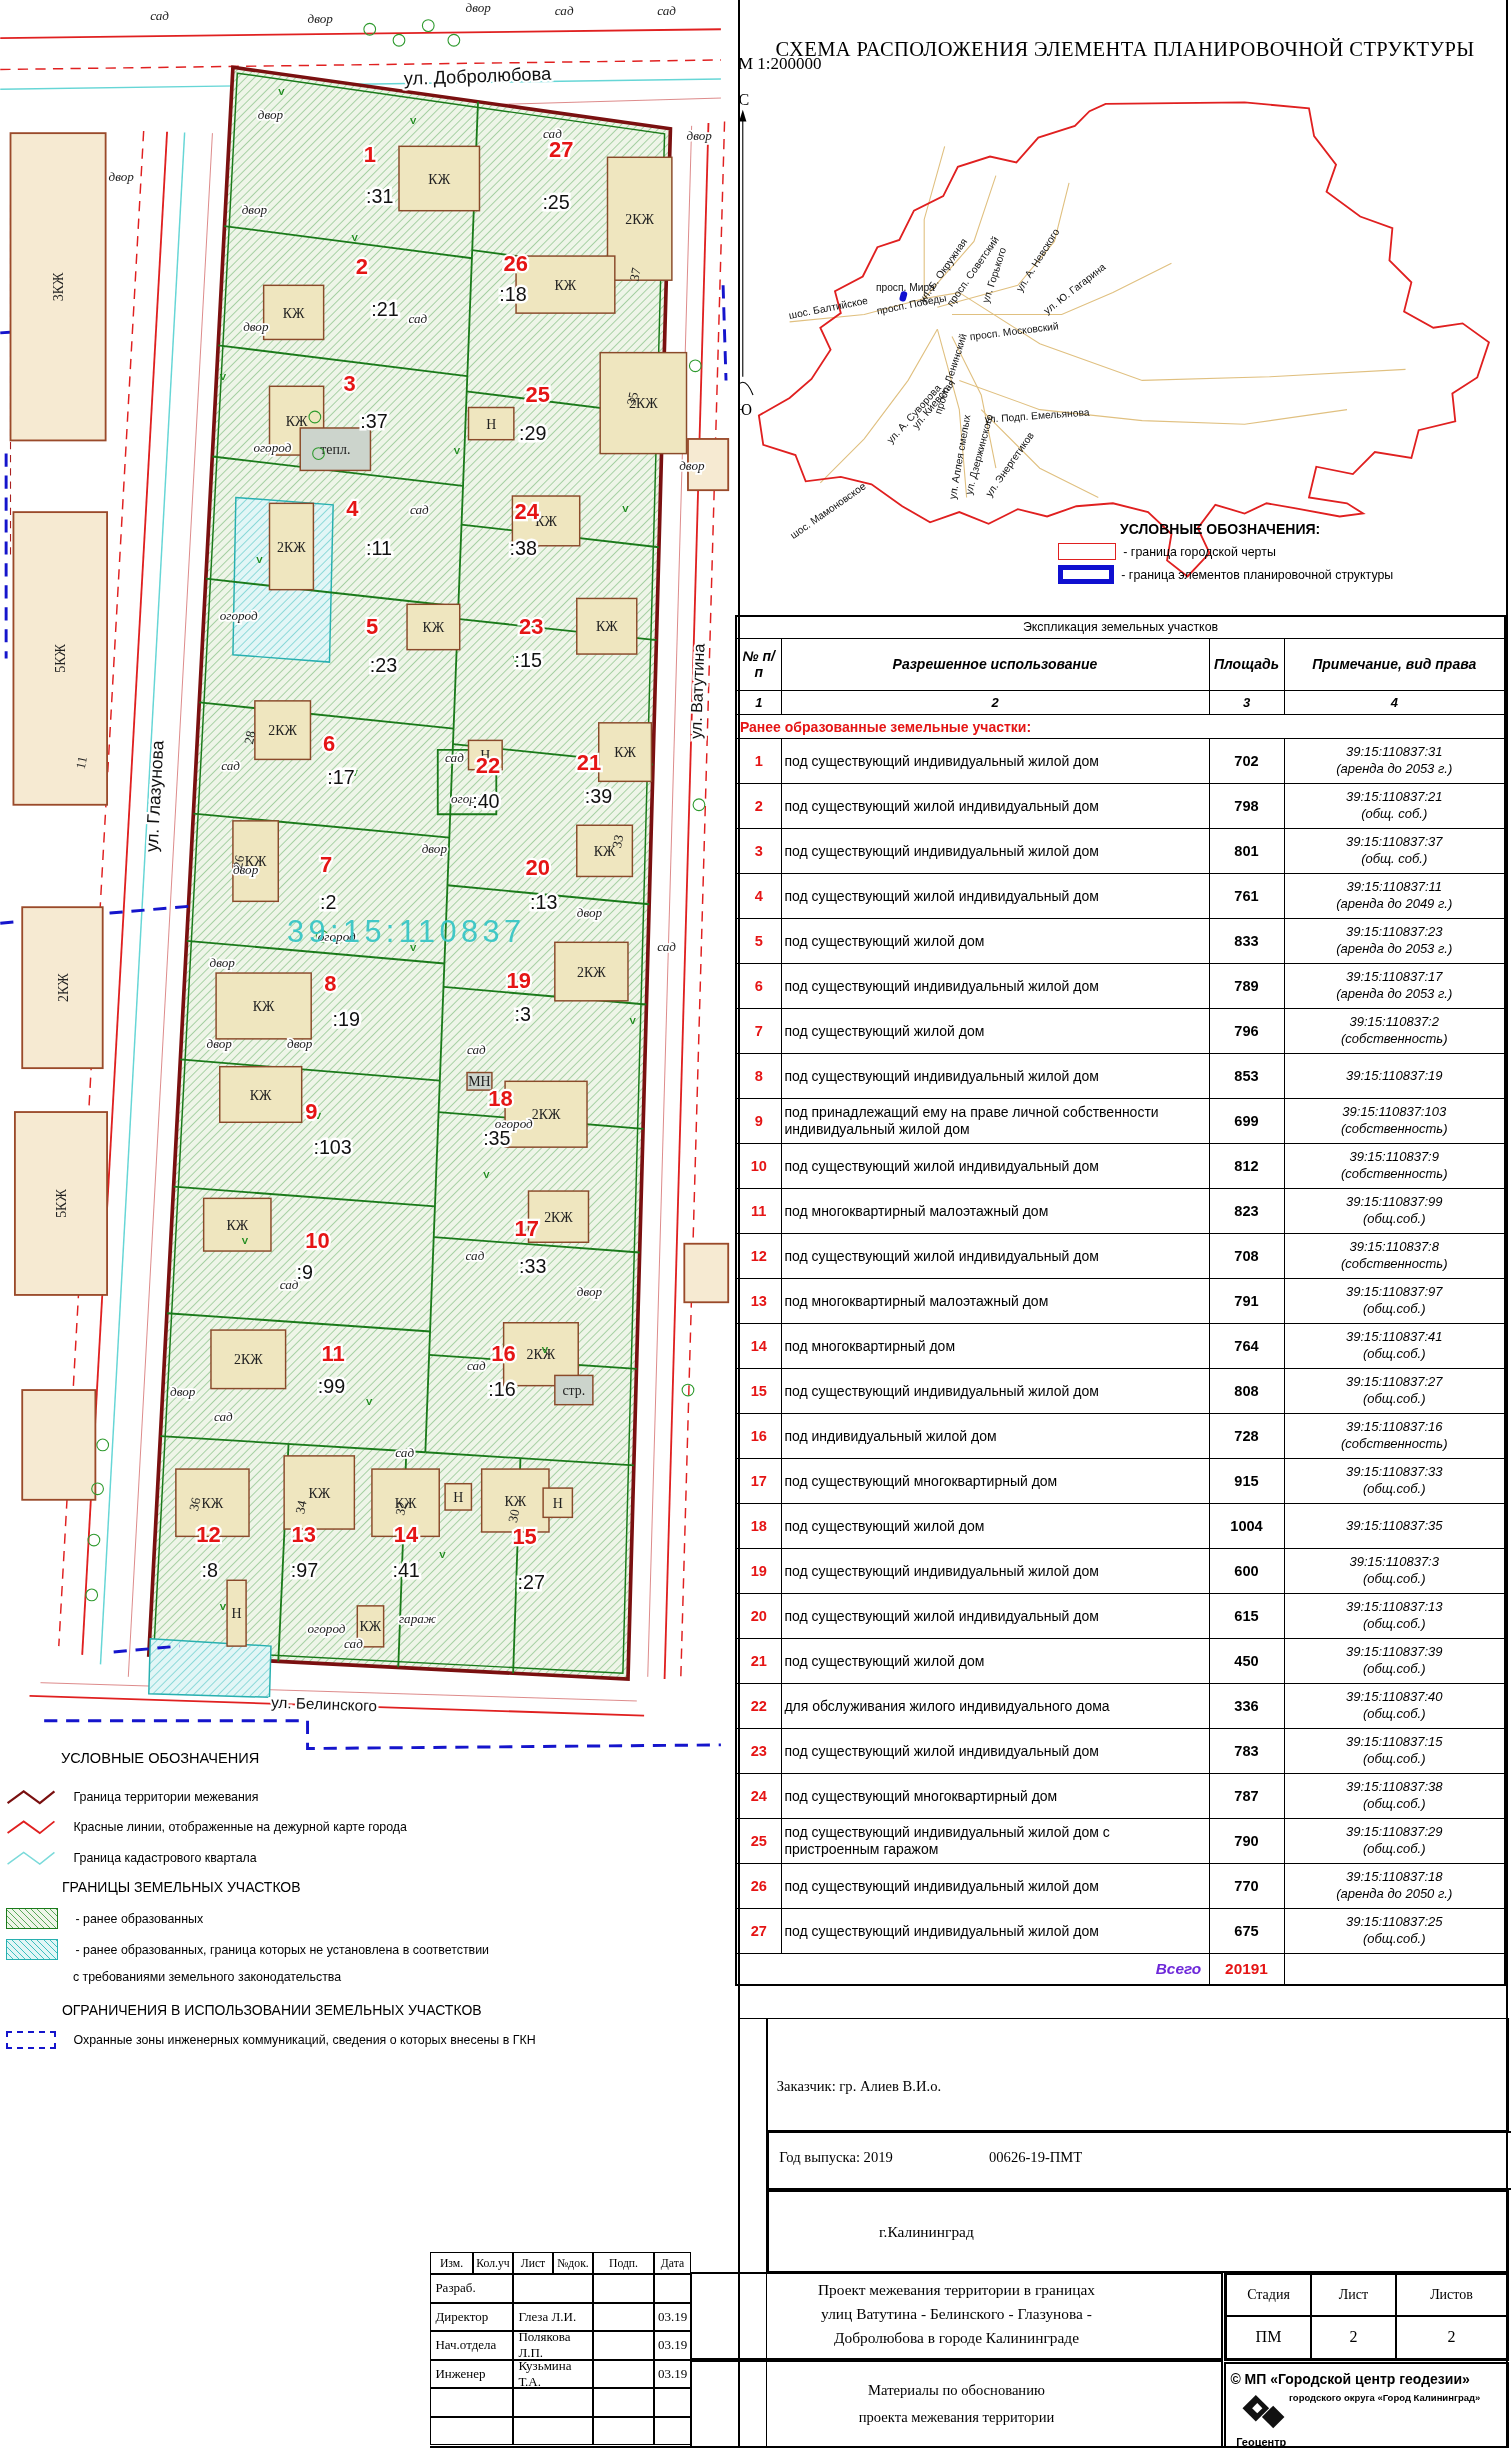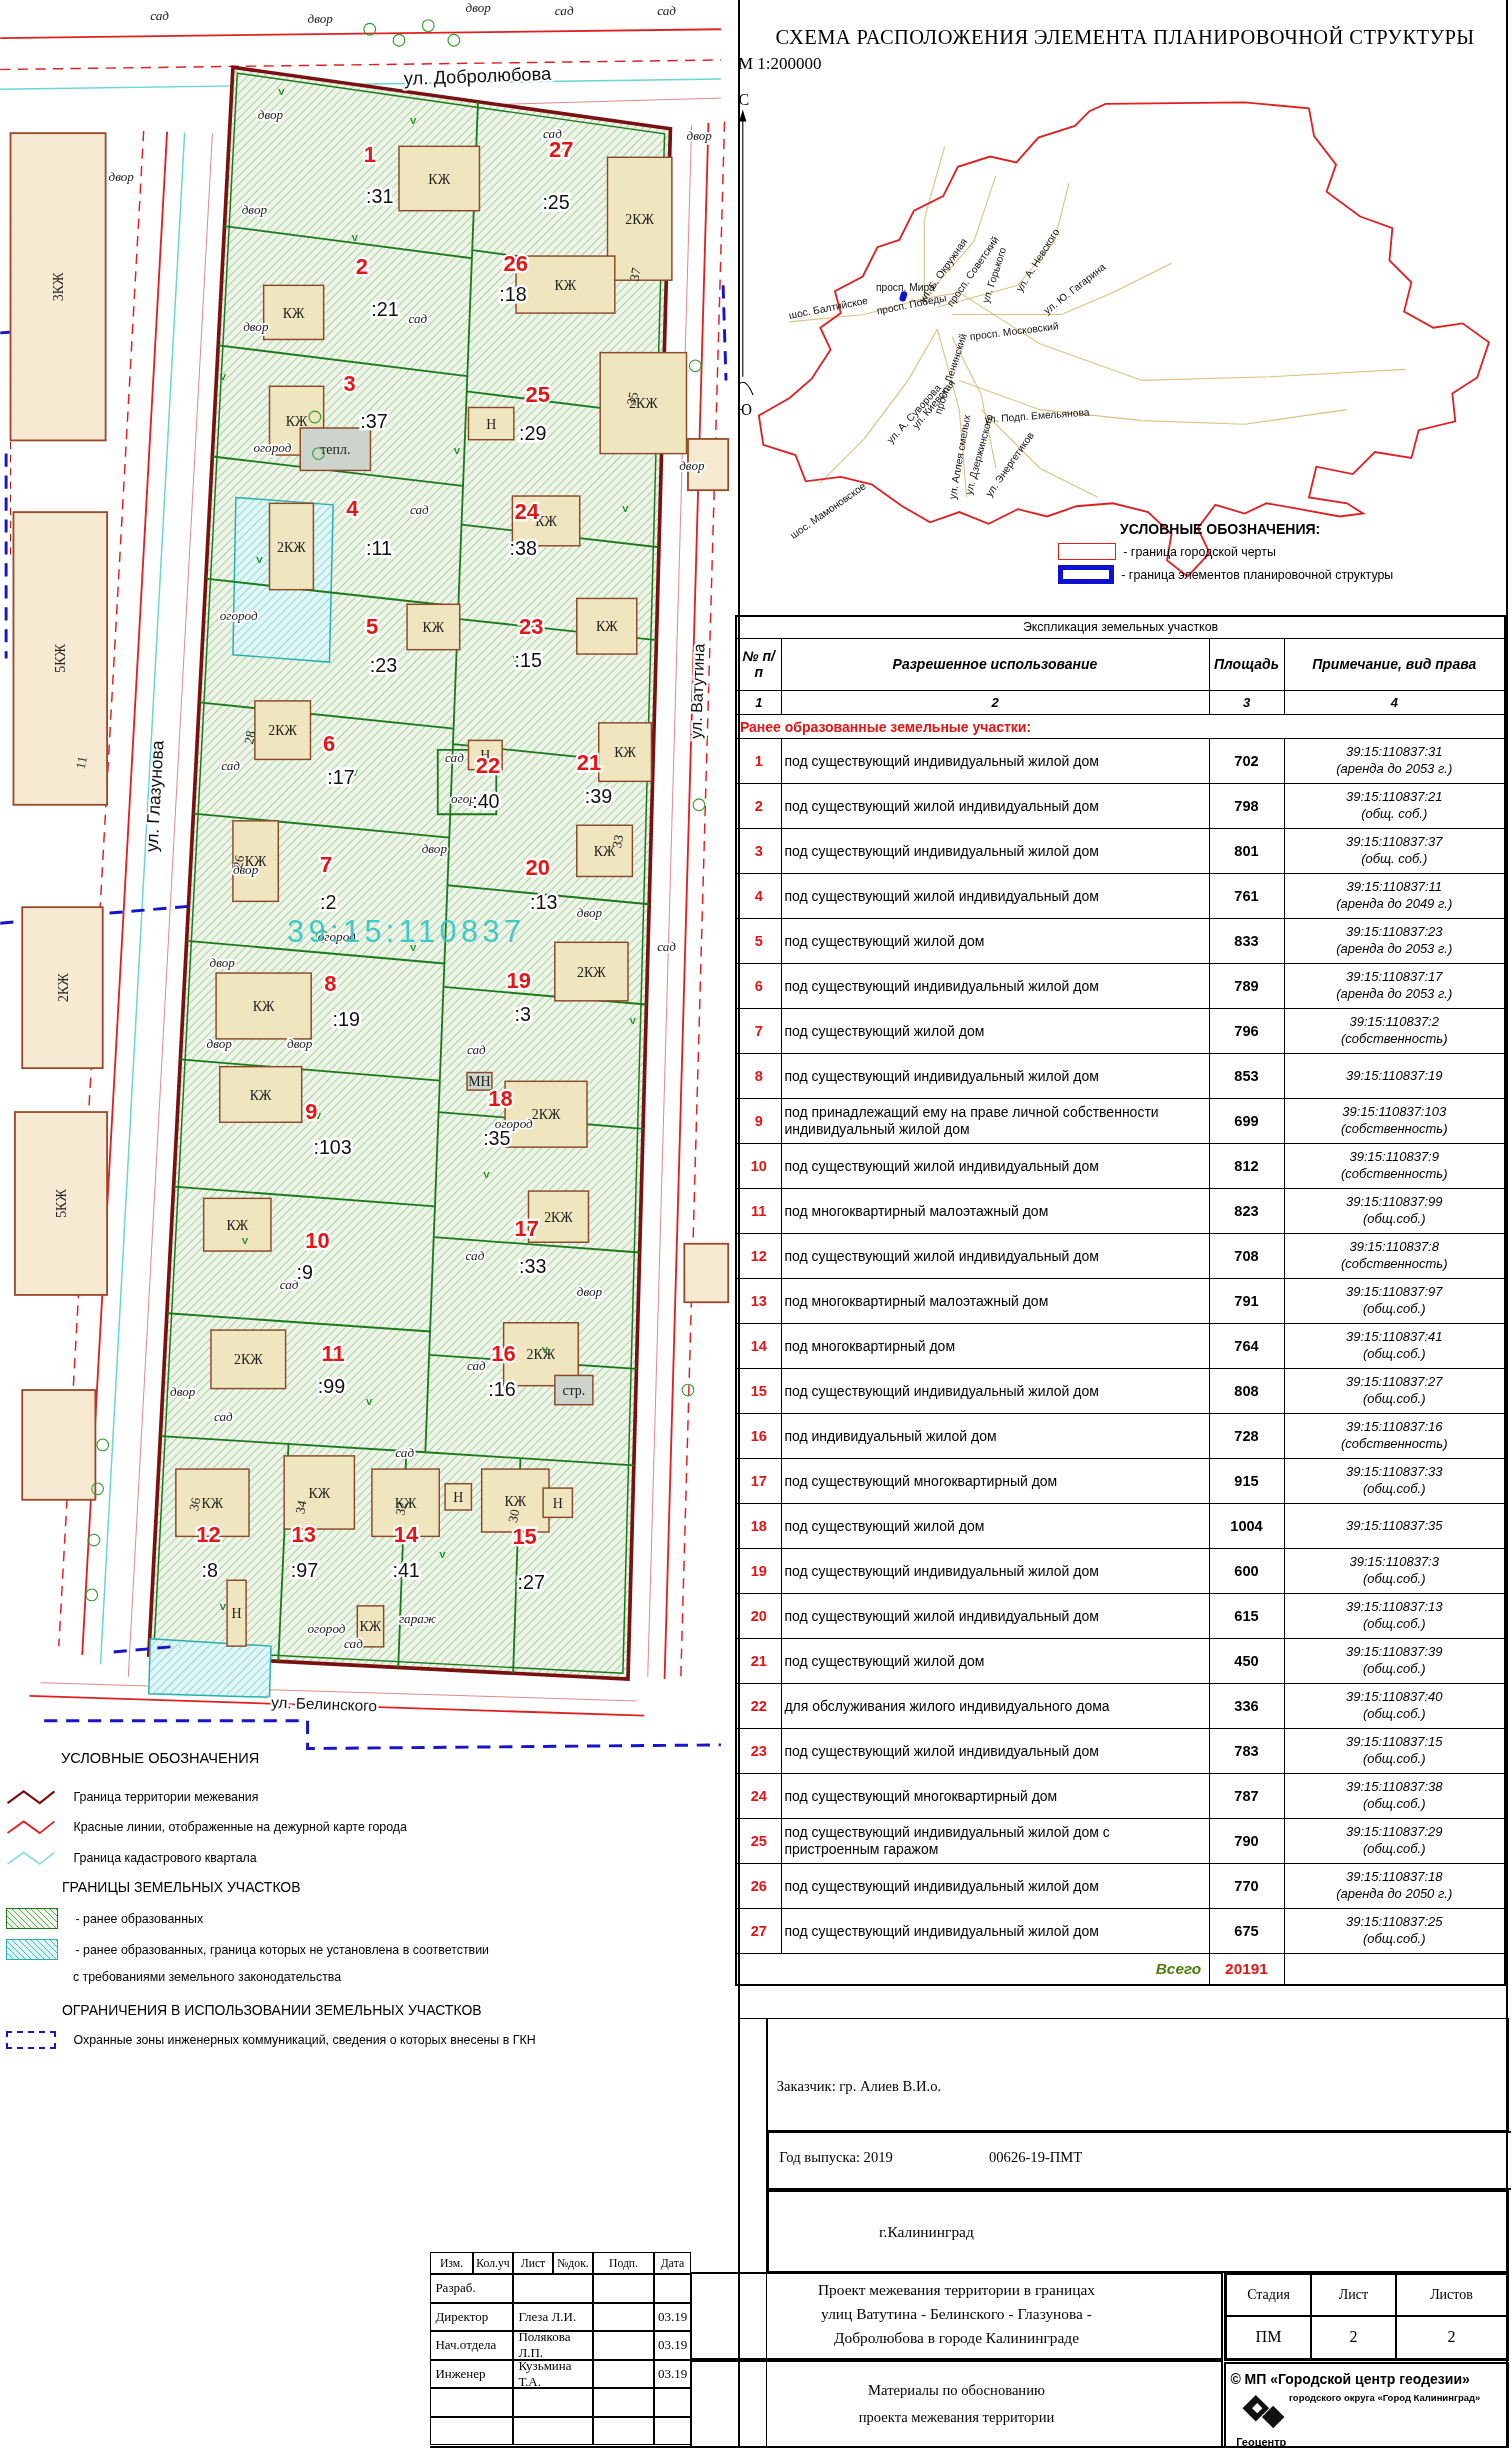--- a/index.html
+++ b/index.html
@@ -15,21 +15,21 @@
   .bldg.gray{fill:#ccd4cc;}
   .bldg-out{fill:#f6ead2;stroke:#9a4a2a;stroke-width:2.5;}
   .bldg-label{font:19px "Liberation Serif",serif;fill:#222;text-anchor:middle;}
   .tree{fill:none;stroke:#2e9a2e;stroke-width:1.5;}
   .vm{font:bold 13px "Liberation Sans",sans-serif;fill:#1a8a1a;}
   .street-label{font:25px "Liberation Sans",sans-serif;fill:#111;paint-order:stroke;stroke:#fff;stroke-width:6px;}
   .kvartal{font:42px "Liberation Sans",sans-serif;fill:#38c6c6;letter-spacing:6px;opacity:.95;}
   .divline{stroke:#1a7a1a;stroke-width:2.5;fill:none;}
   
   #schema{left:738px;top:0;width:774px;height:594px;}
-  .sch-title{position:absolute;left:0;top:26px;width:100%;text-align:center;
+  .sch-title{position:absolute;left:0;top:38px;width:100%;text-align:center;
              font:20.5px "Liberation Serif",serif;letter-spacing:0.4px;}
   .sch-scale{position:absolute;left:0;top:54px;width:100%;text-align:left;font:17px "Liberation Serif",serif;}
   .schstreet{font:14px "Liberation Sans",sans-serif;fill:#111;}
   .sch-leg-title{position:absolute;left:382px;top:521px;font:14px "Liberation Sans",sans-serif;font-weight:bold;}
   .sch-leg-row{position:absolute;left:320px;display:flex;align-items:center;gap:7.3px;font:12.4px "Liberation Sans",sans-serif;}
   .sch-box-red{width:56px;height:15.4px;border:1.5px solid #e02020;background:#fff;}
   .sch-box-blue{width:56px;height:19px;border:5.1px solid #1010d0;background:#fff;box-sizing:border-box;}
   
   #ptable{left:735px;top:615px;width:770px;}
   #ptable table{border-collapse:collapse;width:770px;table-layout:fixed;}
@@ -37,21 +37,21 @@
   #ptable .t-title{font:bold 14.6px "Liberation Sans",sans-serif;text-align:center;height:28px;}
   #ptable .t-sub{font:12.4px "Liberation Sans",sans-serif;text-align:center;height:20.5px;}
   #ptable .t-head{font:bold italic 14px "Liberation Sans",sans-serif;text-align:center;height:51px;}
   #ptable .t-cnum{font:bold italic 13px "Liberation Sans",sans-serif;text-align:center;height:23.4px;}
   #ptable .t-sect{font:bold 14px "Liberation Sans",sans-serif;color:#e51515;height:23.4px;}
   #ptable tr.drow{height:45px;}
   #ptable .c-num{font:bold 14.6px "Liberation Sans",sans-serif;color:#e51515;text-align:center;}
   #ptable .c-use{font:14px "Liberation Sans",sans-serif;text-align:left;line-height:1.25;}
   #ptable .c-area{font:bold 14.6px "Liberation Sans",sans-serif;text-align:center;}
   #ptable .c-note{font:italic 13px "Liberation Sans",sans-serif;text-align:center;line-height:1.3;}
-  #ptable .c-total-label{font:bold italic 15.4px "Liberation Sans",sans-serif;color:#4d7c0f;text-align:right;padding-right:7.3px;}
+  #ptable .c-total-label{font:bold italic 15.4px "Liberation Sans",sans-serif;color:#6d28d9;text-align:right;padding-right:7.3px;}
   #ptable .c-total-val{font:bold 15.4px "Liberation Sans",sans-serif;color:#e51515;text-align:center;}
   
   #legend{left:5.9px;top:1750px;width:724px;font-family:"Liberation Sans",sans-serif;}
   .leg-title{position:absolute;font:14.6px "Liberation Sans",sans-serif;}
   .leg-row{position:absolute;display:flex;align-items:center;gap:17.6px;font:12.4px "Liberation Sans",sans-serif;}
   .leg-sym{width:50px;flex:0 0 50px;}
   .hatch-green{height:19px;border:1.5px solid #1a7a1a;
     background:repeating-linear-gradient(45deg,#eef5e8 0 3.7px,#5aa85a 3.7px 4.4px);}
   .hatch-cyan{height:19px;border:1.5px solid #28b0b0;
     background:repeating-linear-gradient(45deg,#e2f6f6 0 3.7px,#3cc0c0 3.7px 4.4px);}

